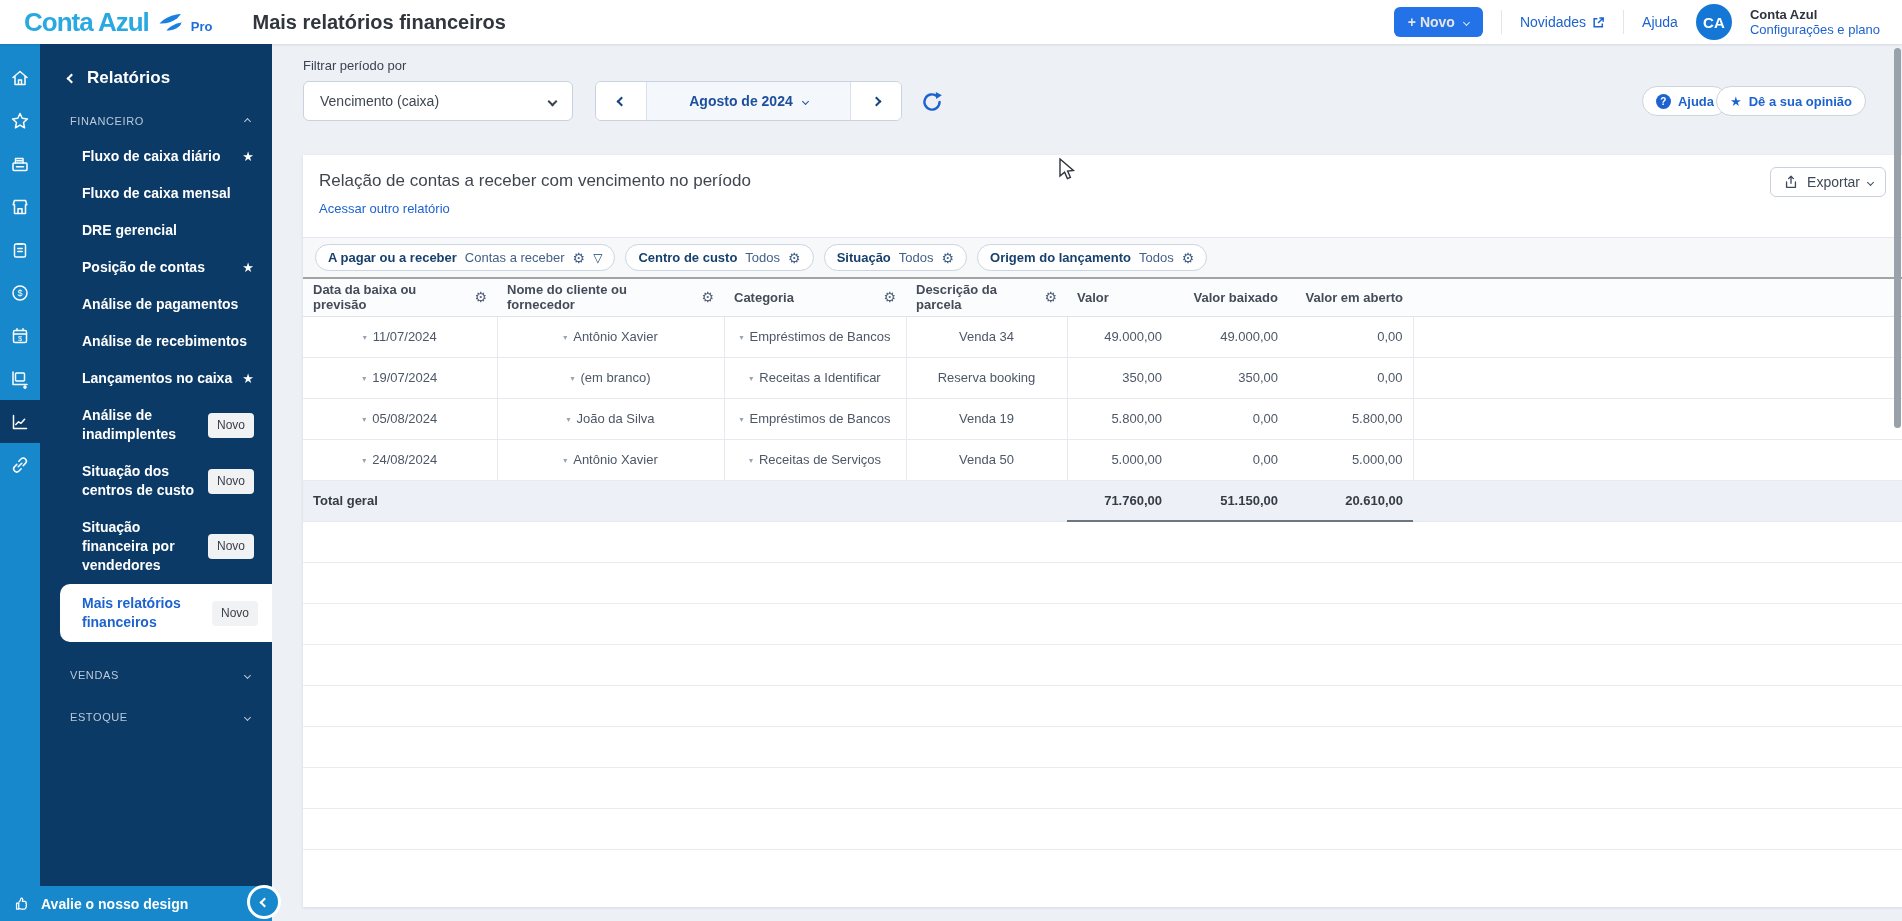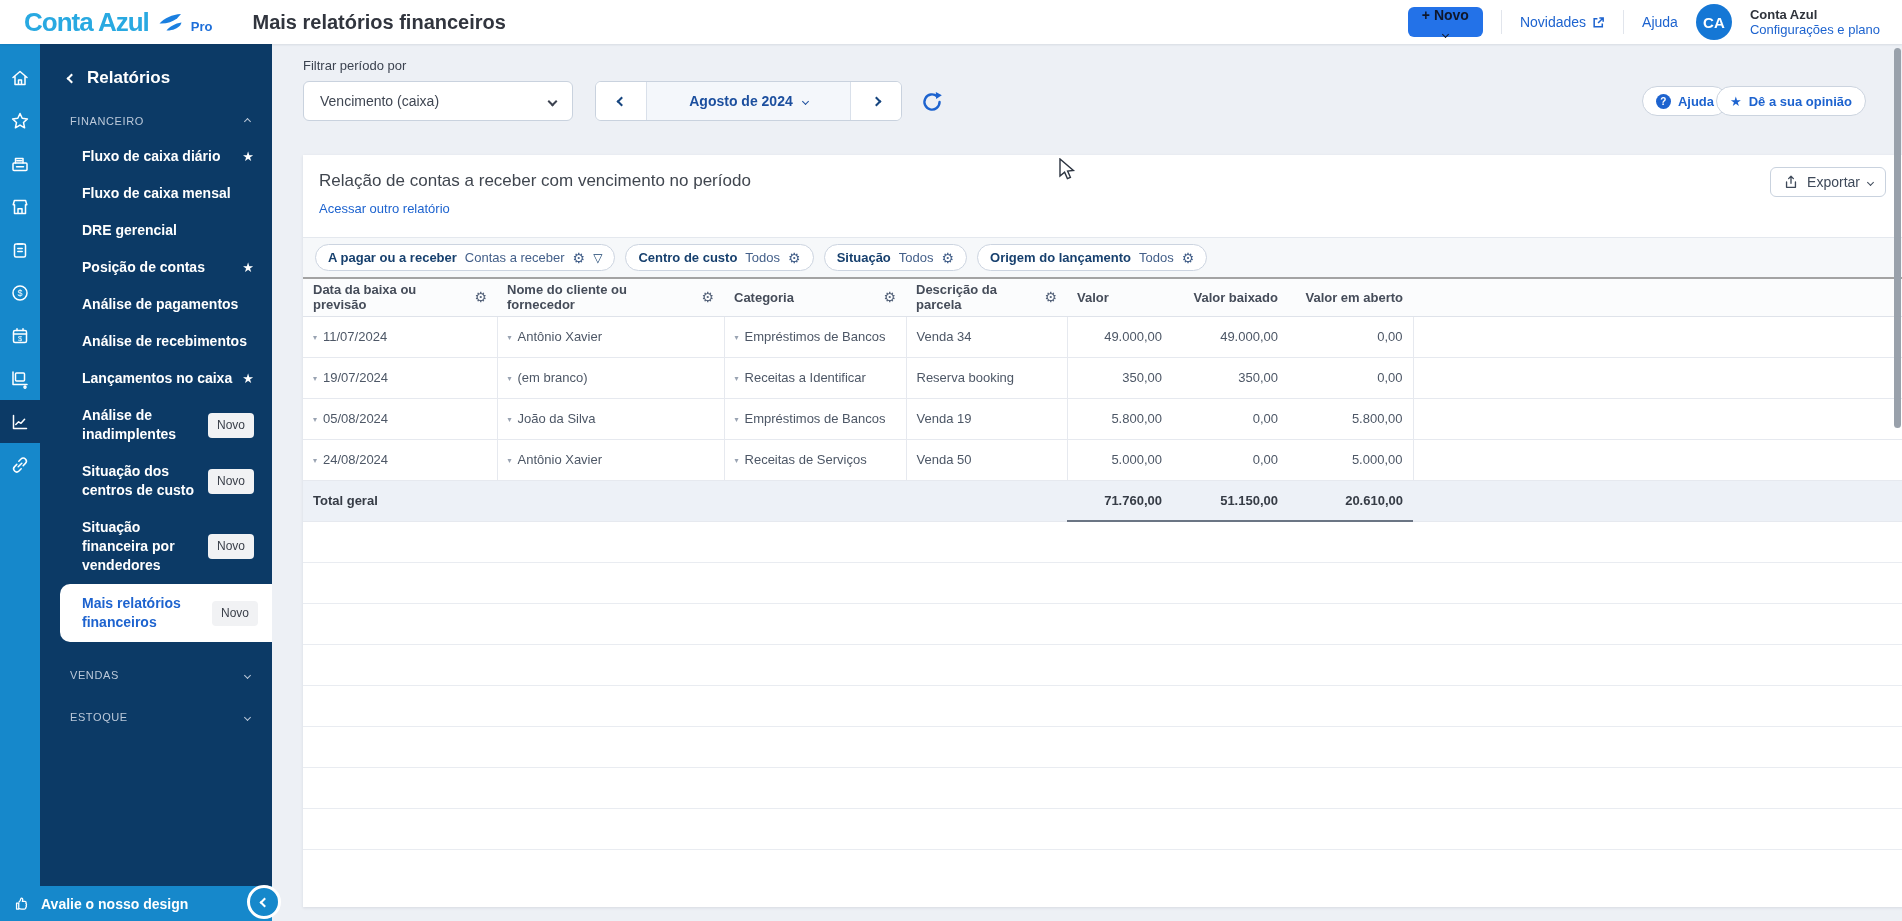--- a/index.html
+++ b/index.html
@@ -8,22 +8,22 @@
 
   
   .topbar { position:absolute; top:0; left:0; right:0; height:44px; background:#fff; z-index:20;
             display:flex; align-items:center; padding:0 22px 0 24px; box-shadow:0 1px 2px rgba(20,40,70,.10); }
   .logo-wrap { display:flex; align-items:flex-end; gap:6px; }
   .logo-text { font-size:26px; font-weight:bold; color:#29a9e1; letter-spacing:-1px; line-height:26px; }
   .logo-mark { width:26px; height:22px; margin-left:2px; }
   .logo-pro { font-size:13px; font-weight:bold; color:#1e6fd9; margin-left:2px; padding-bottom:1px; }
   .page-title { font-size:20px; font-weight:600; color:#31353e; margin-left:40px; }
   .topbar-right { margin-left:auto; display:flex; align-items:center; gap:18px; }
-  .btn-novo { background:#2372e8; color:#0f172a; border:none; border-radius:6px; height:30px; padding:0 14px;
-              font-size:14px; font-weight:600; display:flex; align-items:center; gap:9px; cursor:pointer;flex-direction:column; }
+  .btn-novo { background:#2372e8; color:#e5e5e5; border:none; border-radius:6px; height:30px; padding:0 14px;
+              font-size:14px; font-weight:600; display:flex; align-items:center; gap:9px; cursor:pointer; }
   .vdiv { width:1px; height:24px; background:#e1e5ec; }
   .top-link { color:#1d63cf; font-size:14px; text-decoration:none; display:flex; align-items:center; gap:6px; }
   .avatar { width:36px; height:36px; border-radius:50%; background:#1577d5; color:#fff; font-weight:bold;
             font-size:15px; display:flex; align-items:center; justify-content:center; }
   .account { line-height:15px; }
   .account-name { font-size:13px; font-weight:bold; color:#2f333b; }
   .account-link { font-size:13px; color:#1d63cf; }
 
   
   .chv { display:inline-block; width:7px; height:7px; border-left:2px solid currentColor; border-bottom:2px solid currentColor; }
@@ -101,21 +101,21 @@
   .chip-funnel { color:#17406e; font-size:12px; cursor:pointer; }
 
   table.report { width:100%; border-collapse:collapse; table-layout:fixed; font-size:13px; }
   th { height:37px; padding:0 10px; color:#454c59; font-weight:bold; text-align:left;
        border-bottom:1px solid #dfe3ea; background:#fbfcfd; }
   th .th-inner { display:flex; align-items:center; justify-content:space-between; gap:4px; }
   th.num-h { text-align:right; }
   th .gear { color:#55637a; font-size:14px; font-weight:normal; cursor:pointer; }
   td { height:41px; padding:0 10px; color:#4d5766; border-bottom:1px solid #e6e9ef; vertical-align:middle;
        overflow:hidden; white-space:nowrap; }
-  td.vline { border-right:1px solid #e6e9ef; }
+  td.vline { border-right:1px solid #e6e9ef;text-align:center; }
   td.num { text-align:right; }
   .caret { color:#99a3b2; font-size:8px; margin-right:6px; vertical-align:1px; cursor:pointer; }
   tr.total td { background:#edf1f7; font-weight:bold; color:#363c46; border-right:none; }
   tr.total td.tsum { border-bottom:2px solid #6b7584; }
   td.erow { border-bottom:1px solid #e9ecf1; }
 
   
   .scroll-thumb { position:absolute; right:1px; top:48px; width:7px; height:380px; border-radius:4px; background:#99a1ab; z-index:30; cursor:pointer; }
   .cursor { position:absolute; left:1058px; top:158px; z-index:50; pointer-events:none; }
 </style>

